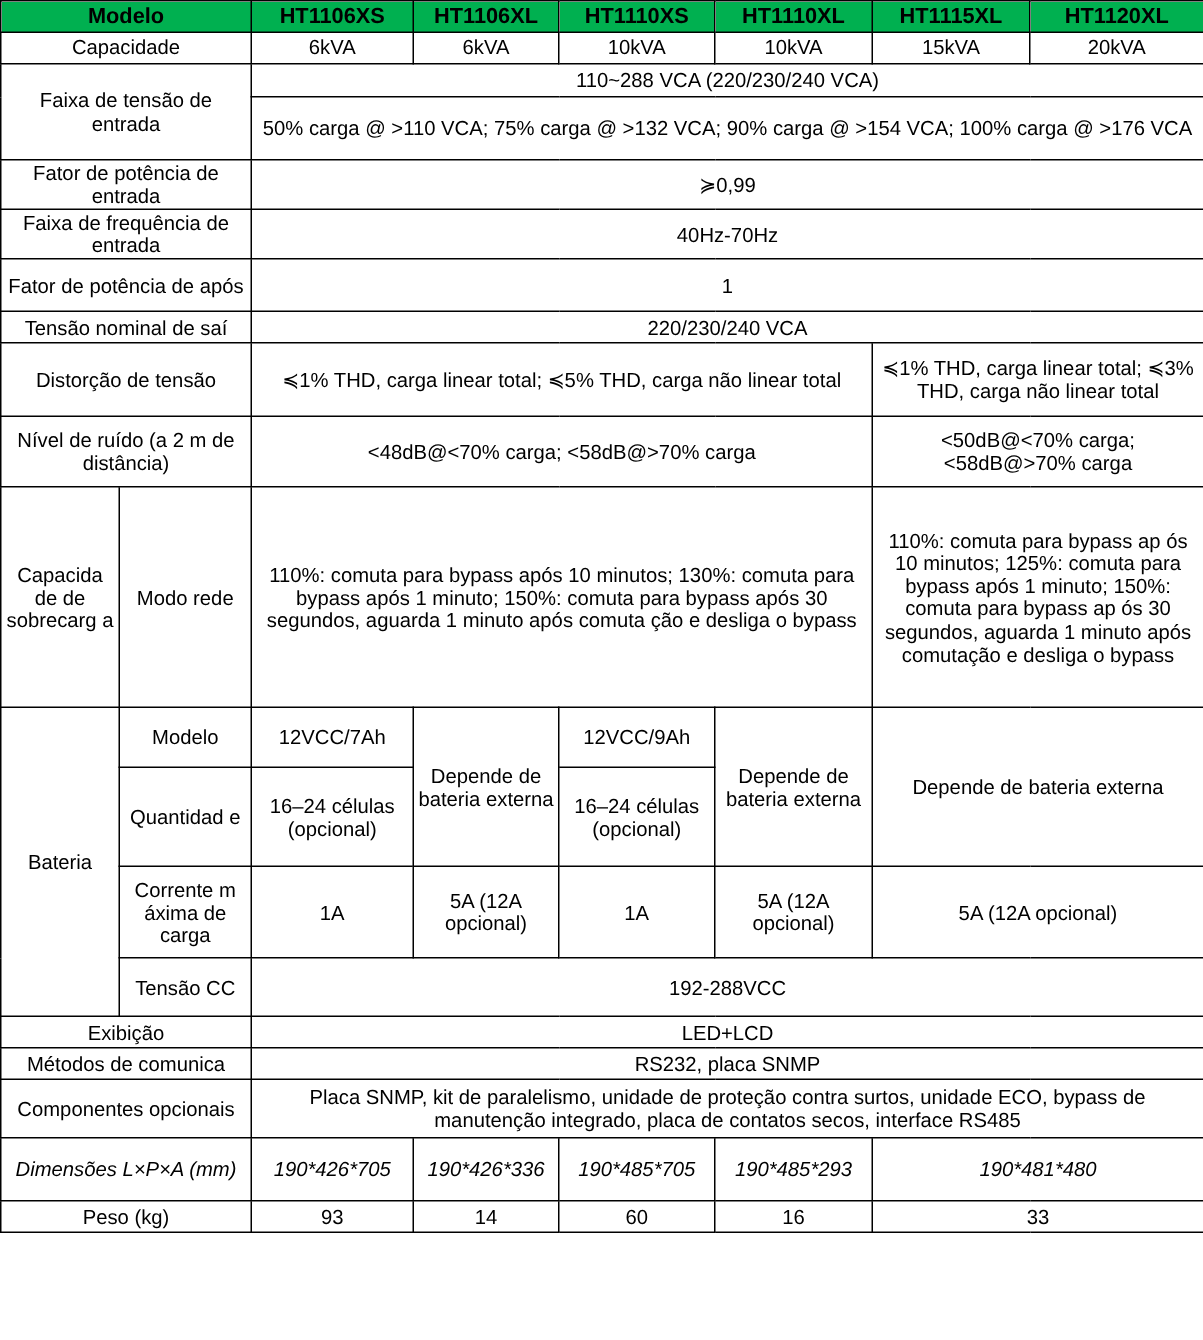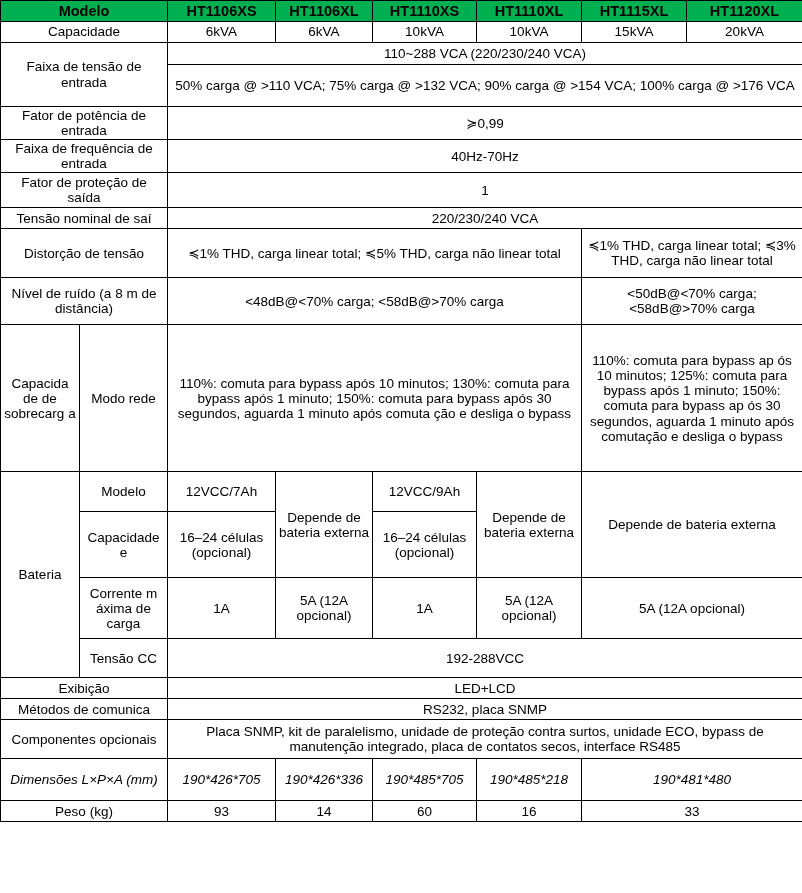--- a/index.html
+++ b/index.html
@@ -124,37 +124,37 @@
       <td colspan="2" class="label-cell">Fator de potência de entrada</td>
       <td colspan="6">≽0,99</td>
     </tr>
 
     <tr class="r-freq clip-row">
       <td colspan="2" class="label-cell">Faixa de frequência de entrada</td>
       <td colspan="6">40Hz-70Hz</td>
     </tr>
 
     <tr class="r-pf-out">
-      <td colspan="2" class="label-cell">Fator de proteção de saída</td>
+      <td colspan="2" class="label-cell">Fator de potência de após</td>
       <td colspan="6">1</td>
     </tr>
 
     <tr class="r-nom-volt">
       <td colspan="2" class="label-cell">Tensão nominal de saí</td>
       <td colspan="6">220/230/240 VCA</td>
     </tr>
 
     <tr class="r-distortion">
       <td colspan="2" class="label-cell">Distorção de tensão</td>
       <td colspan="4">≼1% THD, carga linear total; ≼5% THD, carga não linear total</td>
       <td colspan="2">≼1% THD, carga linear total; ≼3% THD, carga não linear total</td>
     </tr>
 
     <tr class="r-noise">
-      <td colspan="2" class="label-cell">Nível de ruído (a 8 m de distância)</td>
+      <td colspan="2" class="label-cell">Nível de ruído (a 2 m de distância)</td>
       <td colspan="4">&lt;48dB@&lt;70% carga; &lt;58dB@&gt;70% carga</td>
       <td colspan="2">&lt;50dB@&lt;70% carga; &lt;58dB@&gt;70% carga</td>
     </tr>
 
     <tr class="r-overload">
       <td class="label-cell narrow-label">Capacida de de sobrecarg a</td>
       <td class="label-cell">Modo rede</td>
       <td colspan="4">110%: comuta para bypass após 10 minutos; 130%: comuta para bypass após 1 minuto; 150%: comuta para bypass após 30 segundos, aguarda 1 minuto após comuta ção e desliga o bypass</td>
       <td colspan="2">110%: comuta para bypass ap ós 10 minutos; 125%: comuta para bypass após 1 minuto; 150%: comuta para bypass ap ós 30 segundos, aguarda 1 minuto após comutação e desliga o bypass</td>
     </tr>
@@ -163,21 +163,21 @@
       <td rowspan="4" class="label-cell">Bateria</td>
       <td class="label-cell">Modelo</td>
       <td>12VCC/7Ah</td>
       <td rowspan="2">Depende de bateria externa</td>
       <td>12VCC/9Ah</td>
       <td rowspan="2">Depende de bateria externa</td>
       <td colspan="2" rowspan="2">Depende de bateria externa</td>
     </tr>
 
     <tr class="r-bat-qtd">
-      <td class="label-cell">Capacidade e</td>
+      <td class="label-cell">Quantidad e</td>
       <td>16–24 células (opcional)</td>
       <td>16–24 células (opcional)</td>
     </tr>
 
     <tr class="r-bat-corrente">
       <td class="label-cell">Corrente m áxima de carga</td>
       <td>1A</td>
       <td>5A (12A opcional)</td>
       <td>1A</td>
       <td>5A (12A opcional)</td>
@@ -202,21 +202,21 @@
     <tr class="r-opcionais">
       <td colspan="2" class="label-cell">Componentes opcionais</td>
       <td colspan="6">Placa SNMP, kit de paralelismo, unidade de proteção contra surtos, unidade ECO, bypass de manutenção integrado, placa de contatos secos, interface RS485</td>
     </tr>
 
     <tr class="r-dimensoes">
       <td colspan="2" class="label-cell">Dimensões L×P×A (mm)</td>
       <td>190*426*705</td>
       <td>190*426*336</td>
       <td>190*485*705</td>
-      <td>190*485*218</td>
+      <td>190*485*293</td>
       <td colspan="2">190*481*480</td>
     </tr>
 
     <tr class="r-peso">
       <td colspan="2" class="label-cell">Peso (kg)</td>
       <td>93</td>
       <td>14</td>
       <td>60</td>
       <td>16</td>
       <td colspan="2">33</td>

